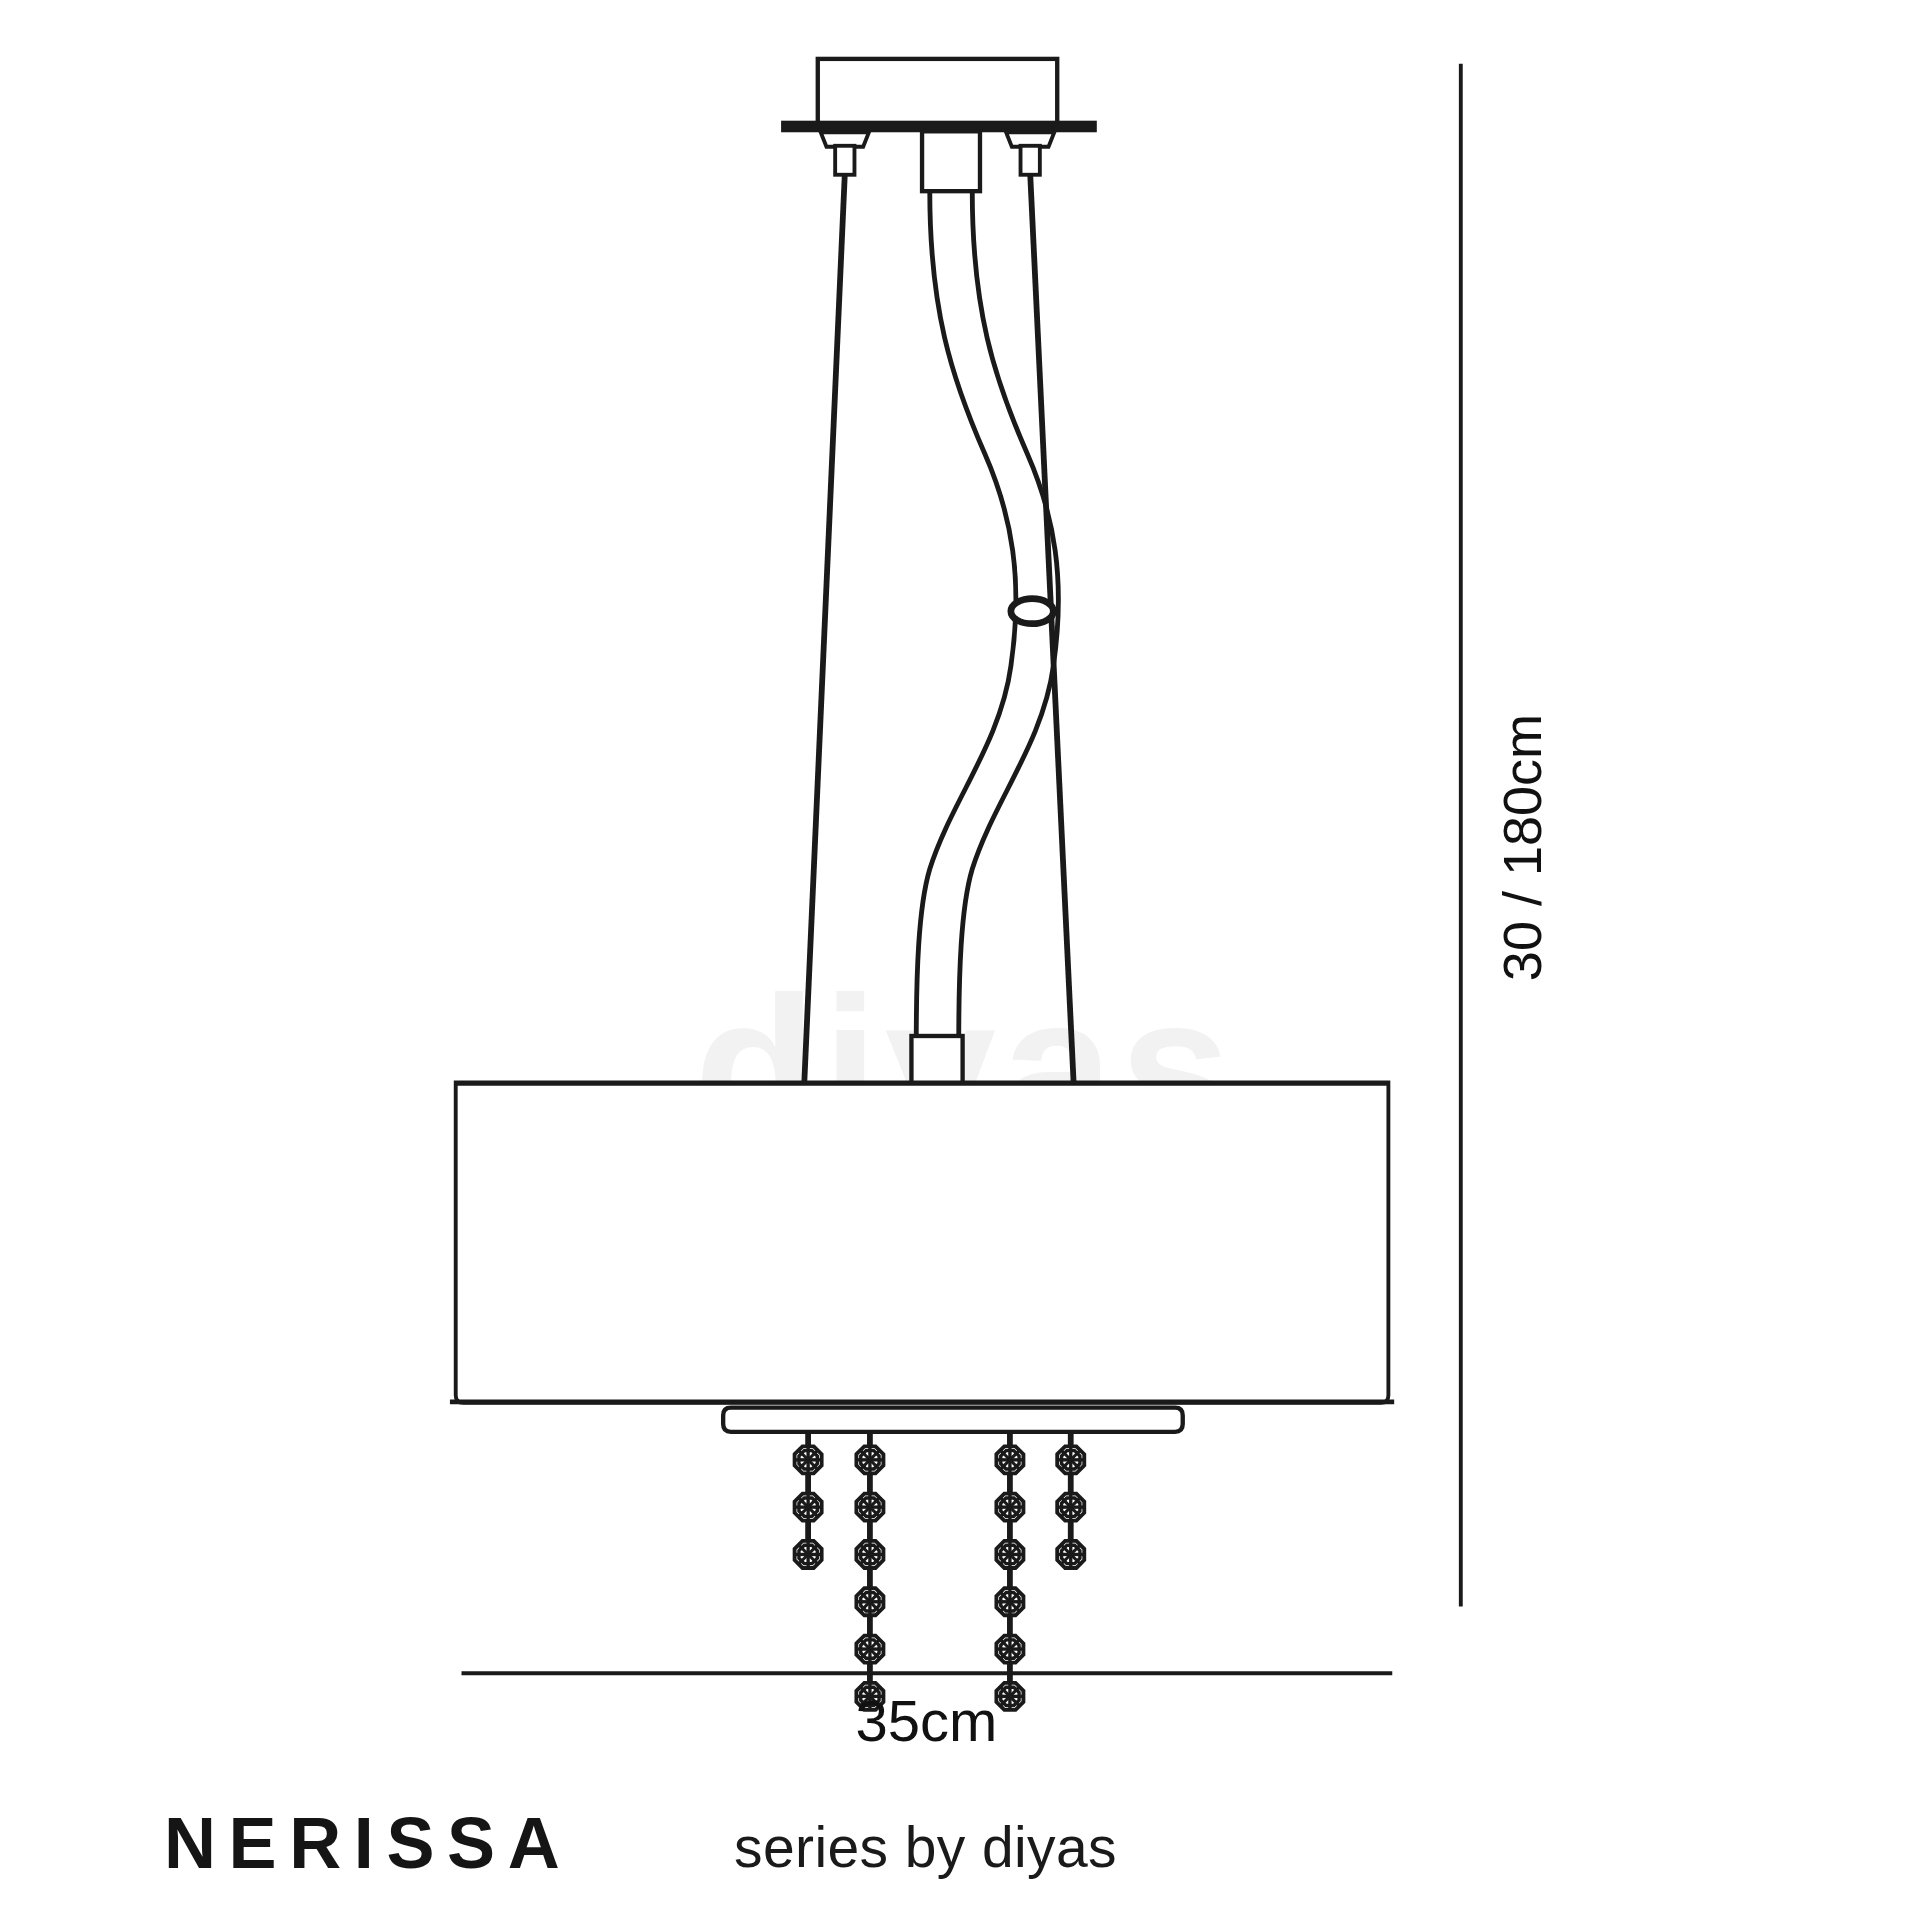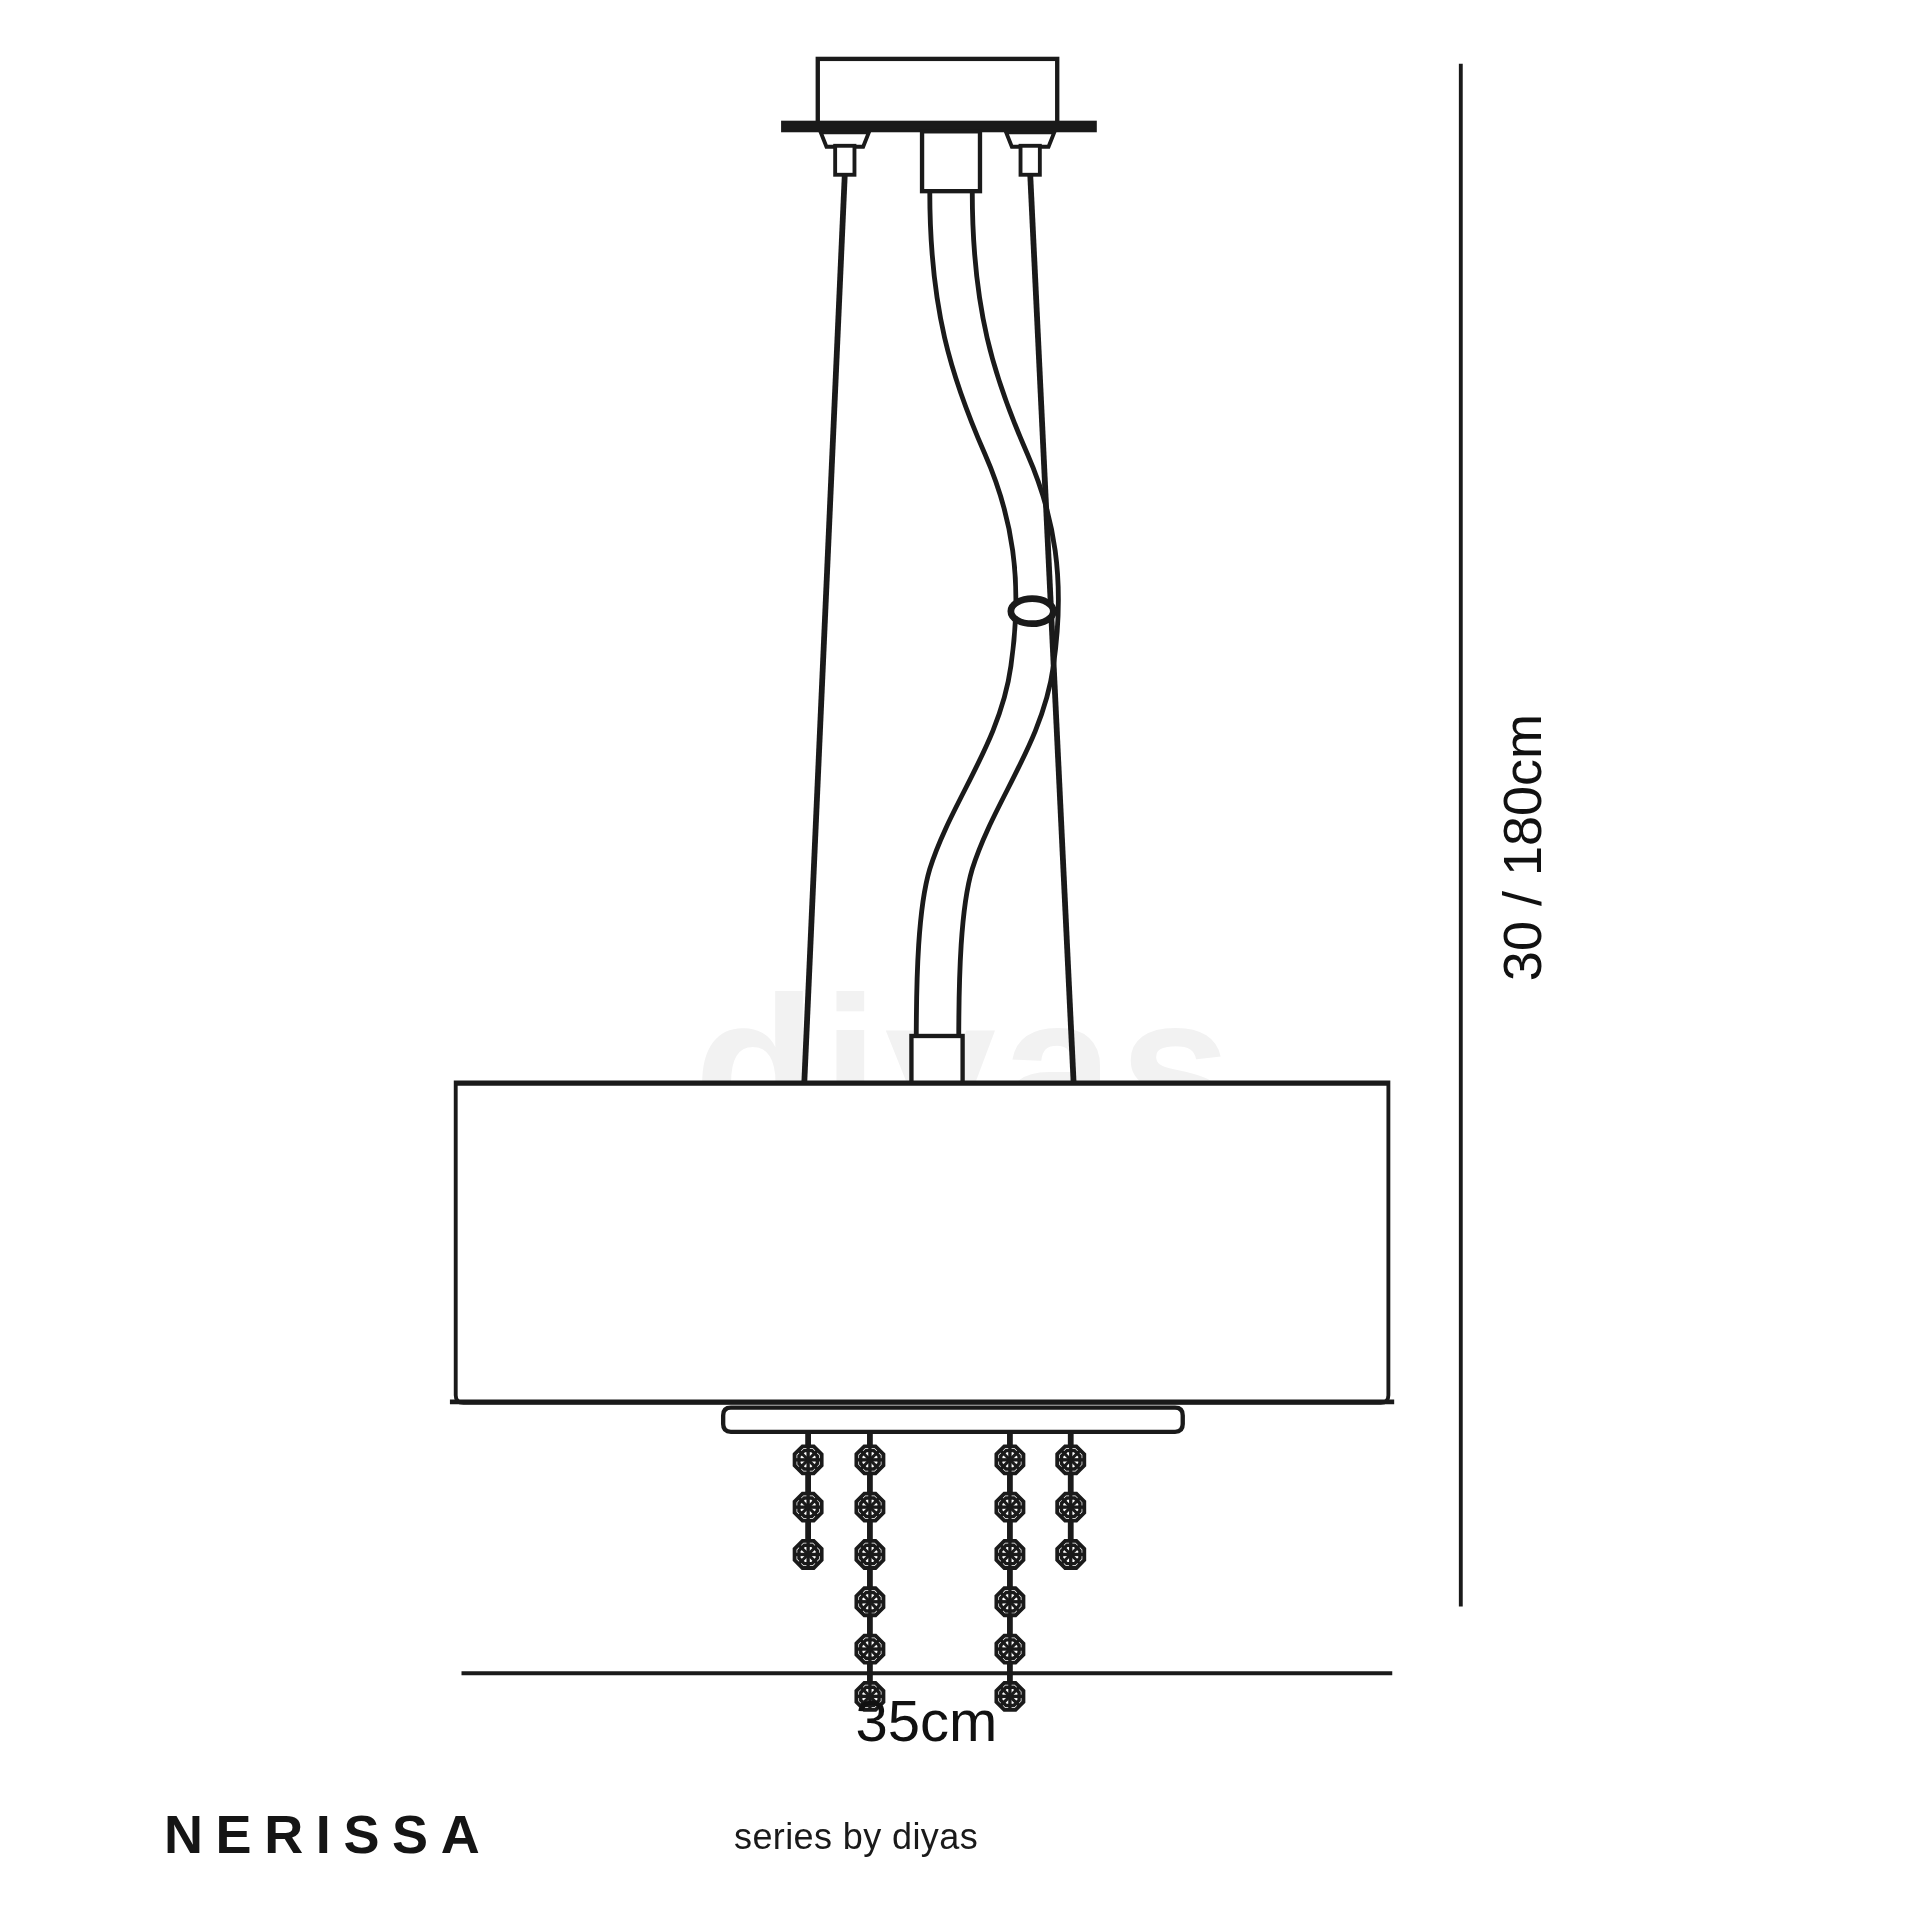--- a/index.html
+++ b/index.html
@@ -58,29 +58,29 @@
     top: 1692px;
     width: 1931px;
     text-align: center;
     font-size: 58px;
     color: #111111;
     margin-left: -39px;
   }
   #series-name {
     left: 164px;
     top: 1807px;
-    font-size: 54px;
+    font-size: 72px;
     font-weight: 700;
     letter-spacing: 12.6px;
     color: #151515;
   }
   #series-by {
     left: 734px;
     top: 1819px;
-    font-size: 36px;
+    font-size: 57px;
     font-weight: 400;
     letter-spacing: 0.4px;
     color: #1a1a1a;
   }
   #watermark {
     left: 0;
     top: 966px;
     width: 1931px;
     text-align: center;
     font-size: 201px;

